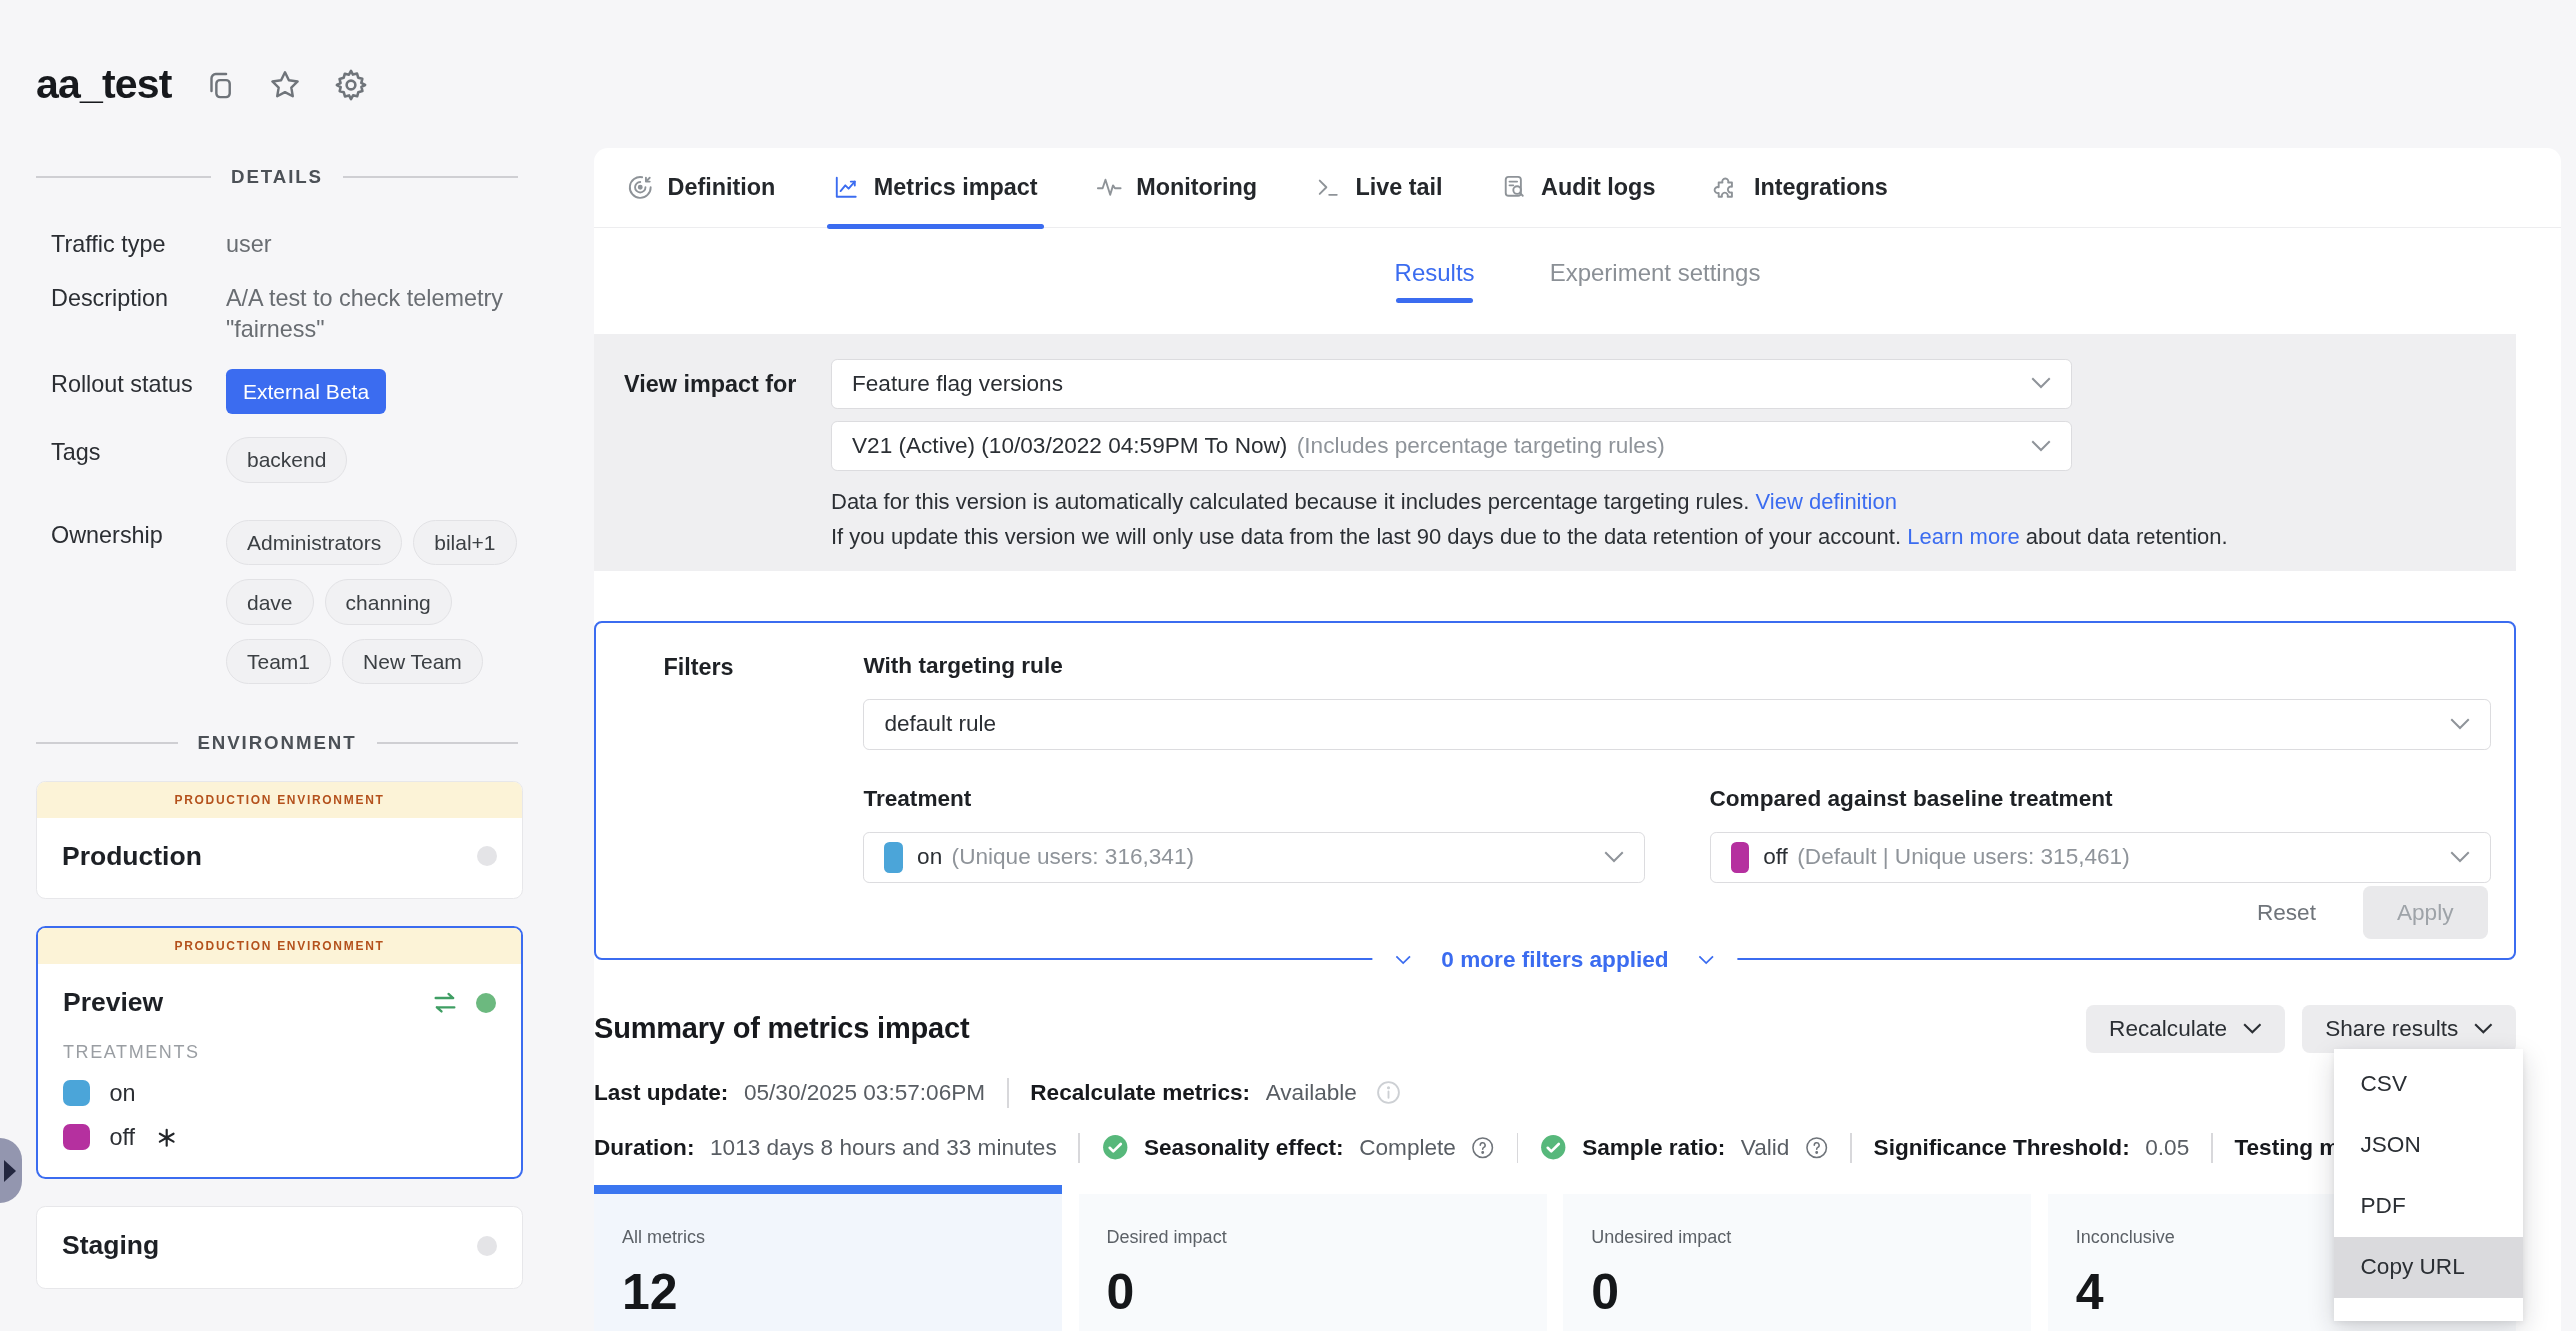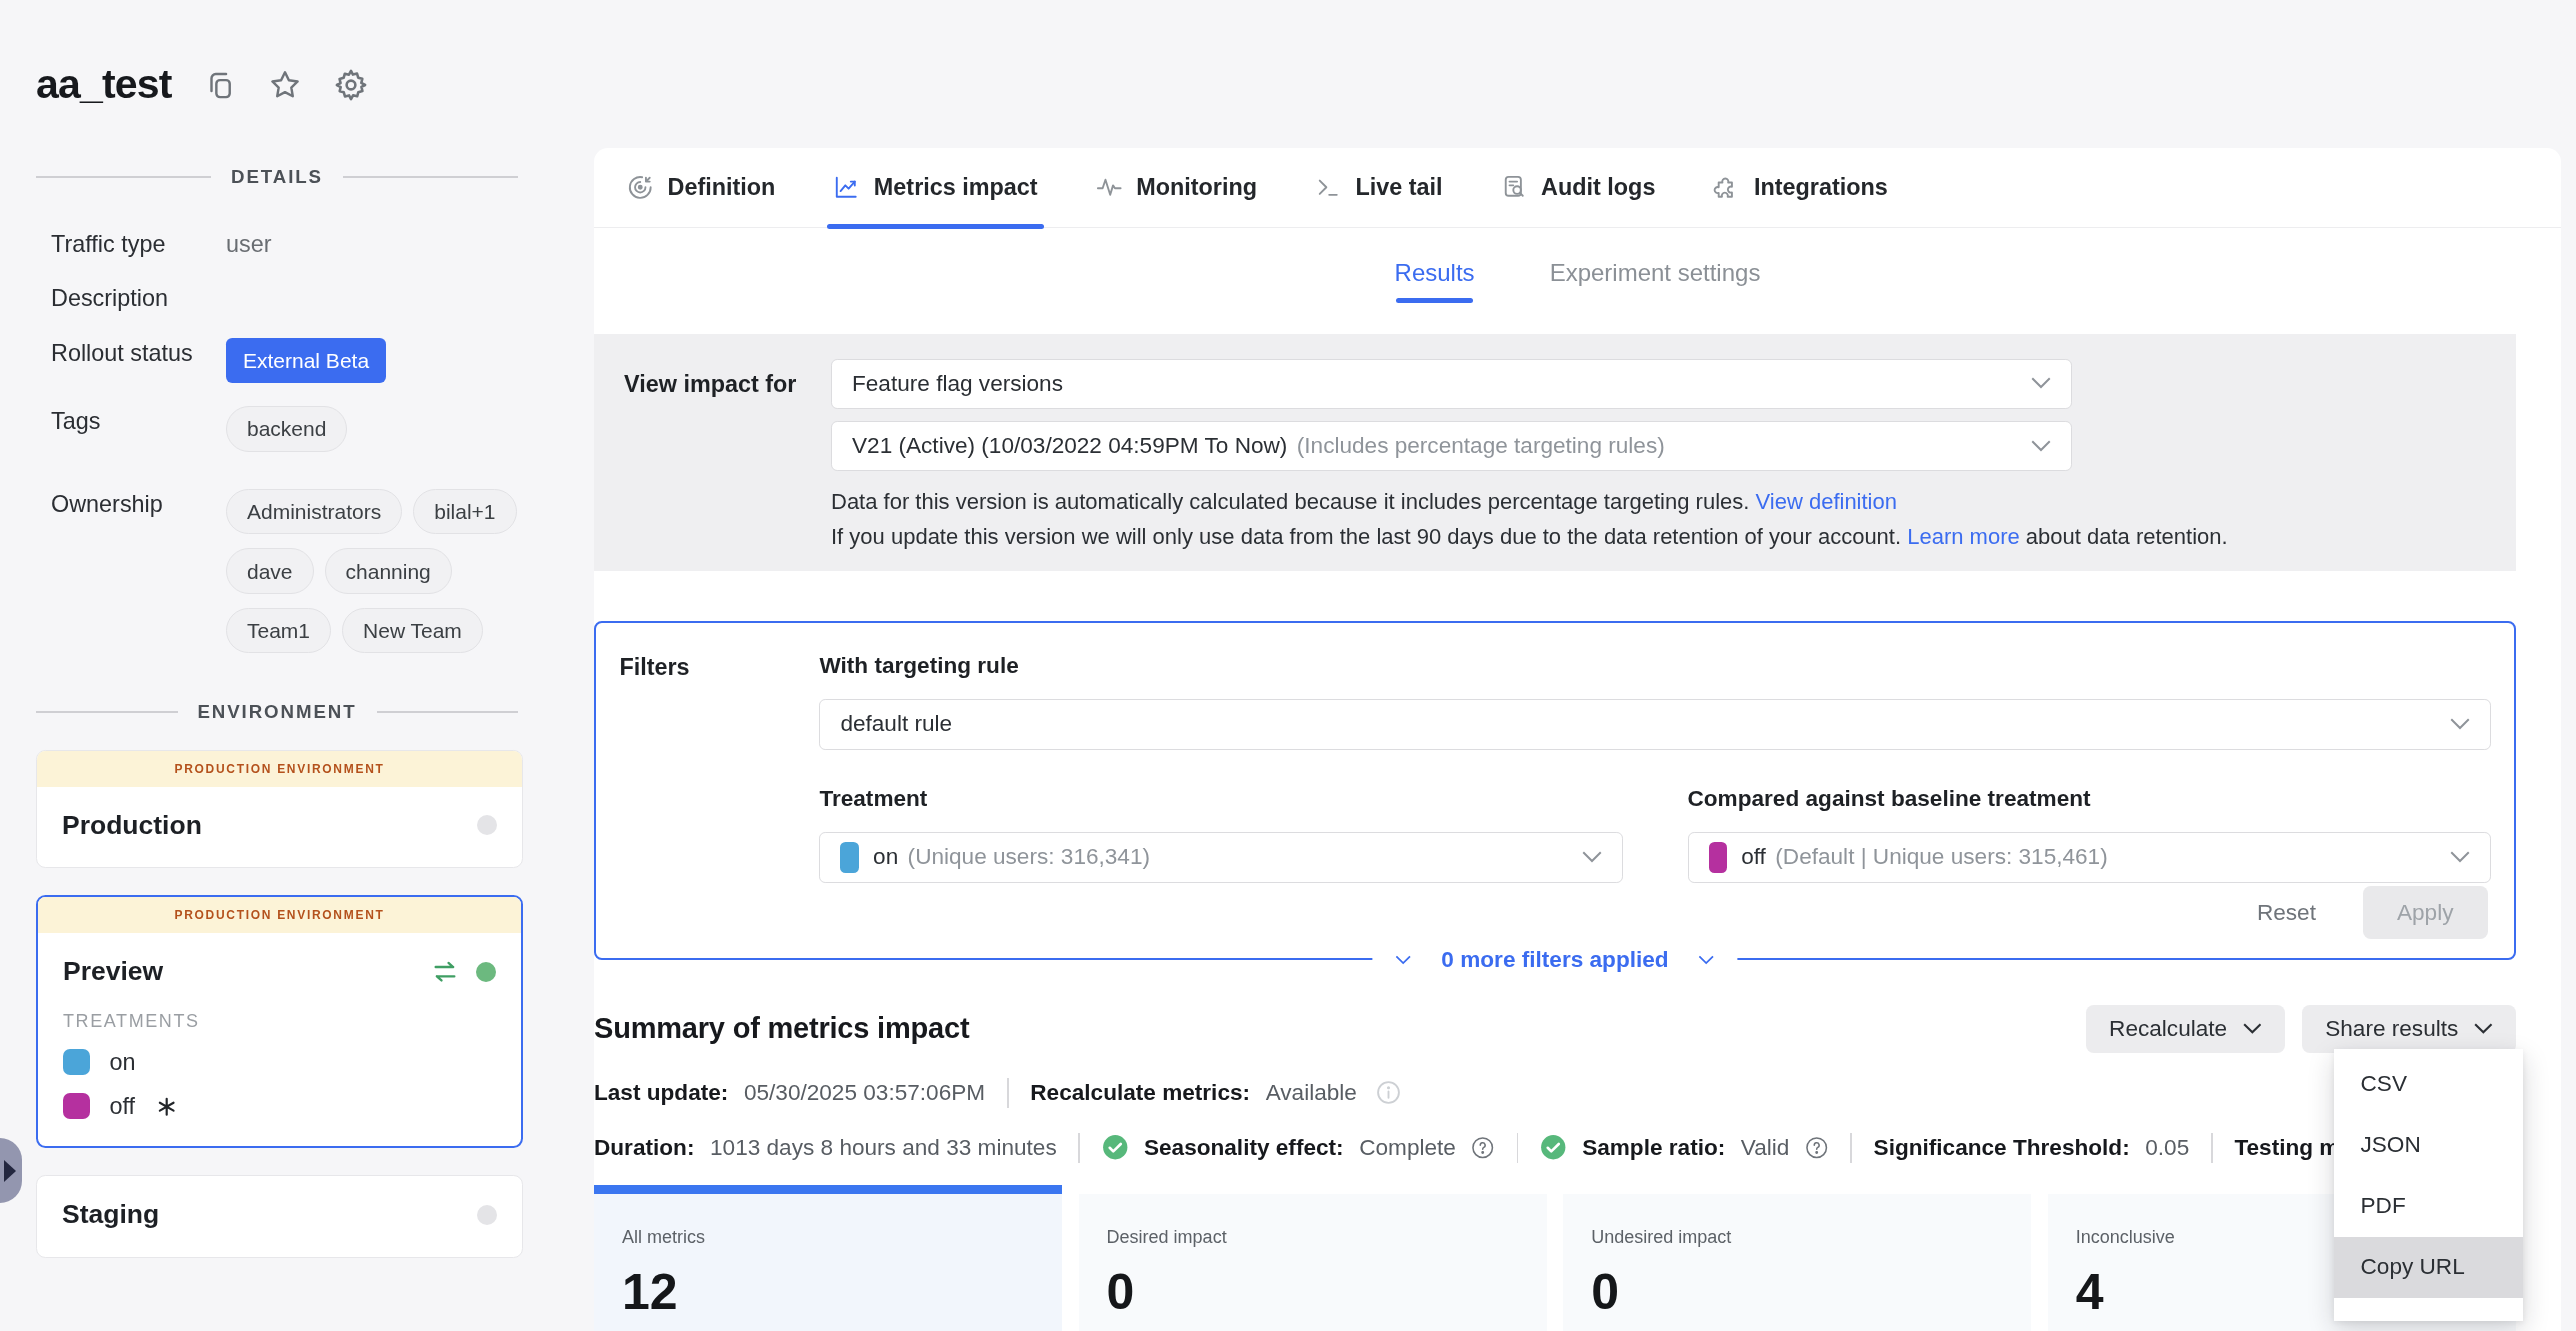--- a/index.html
+++ b/index.html
@@ -84,21 +84,21 @@
     display:flex; align-items:center; padding:0 20px; font-size:22.6px; color:#2b2f34; cursor:pointer; }
   .dropdown .grow { flex:1; display:flex; align-items:center; white-space:nowrap; overflow:hidden; }
   .dropdown .sub { color:#8f949a; margin-left:9.4px; }
   .chev { color:#8f949a; flex:none; }
   .impact-notes { margin:12.5px 0 0 207px; font-size:22px; color:#2b2f34; line-height:35px; }
   .link { color:#3b6cf0; cursor:pointer; }
 
   
   .filters-card { margin:50px 45px 0 0; border:2.3px solid #3b6cf0; border-radius:7.8px;
     position:relative; padding:30px 23.4px 75px 23.4px; background:#fff; }
-  .filters-flex { display:flex; }
+  .filters-flex { display:flex;margin-left:44px; }
   .filters-heading { width:200px; flex:none; font-size:23.4px; font-weight:700; color:#1e2125; padding-top:1.6px; }
   .filter-fields { flex:1; }
   .field-label { font-size:22.6px; font-weight:700; color:#1e2125; margin-bottom:20px; }
   .two-col { display:grid; grid-template-columns:1fr 1fr; column-gap:65px; margin-top:36px; }
   .mini-swatch { width:18.7px; height:31px; border-radius:5.5px; margin-right:14px; flex:none; }
   .filters-buttons { position:absolute; right:26.5px; bottom:18.7px; display:flex; align-items:center; gap:36px; }
   .reset-btn { font-size:22.6px; color:#6f747a; cursor:pointer; padding:7.8px 11px; }
   .apply-btn { background:#e9e9eb; color:#9ea3a8; font-size:22.6px; padding:13.3px 34px;
     border-radius:7.8px; border:none; cursor:pointer; }
   .more-filters { position:absolute; left:50%; bottom:-2.3px; transform:translate(-50%,50%);
@@ -166,20 +166,21 @@
     <span class="line"></span>
   </div>
 
   <div class="details-rows">
     <div class="detail-row">
       <div class="detail-label">Traffic type</div>
       <div class="detail-value">user</div>
     </div>
     <div class="detail-row">
       <div class="detail-label">Description</div>
+      <div class="detail-value">A/A test to check telemetry "fairness"</div>
     </div>
     <div class="detail-row">
       <div class="detail-label">Rollout status</div>
       <div class="detail-value">
         <span class="badge-blue">External Beta</span>
       </div>
     </div>
     <div class="detail-row">
       <div class="detail-label">Tags</div>
       <div class="detail-value pill-wrap">

